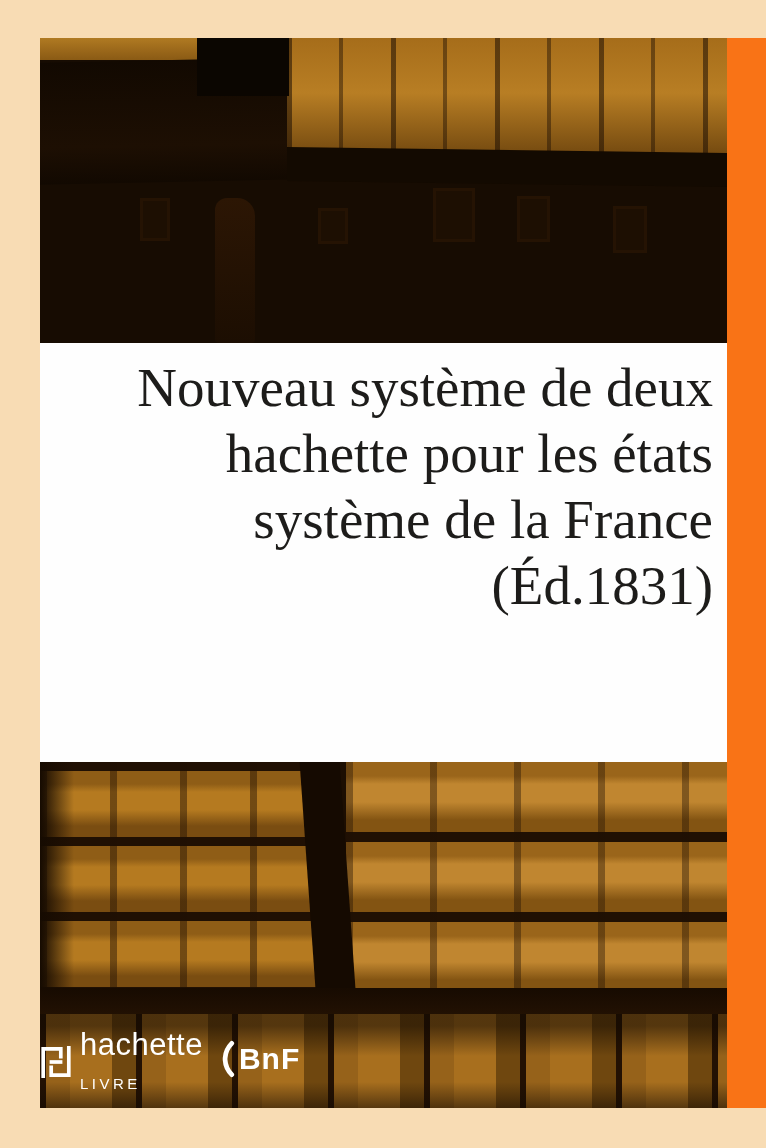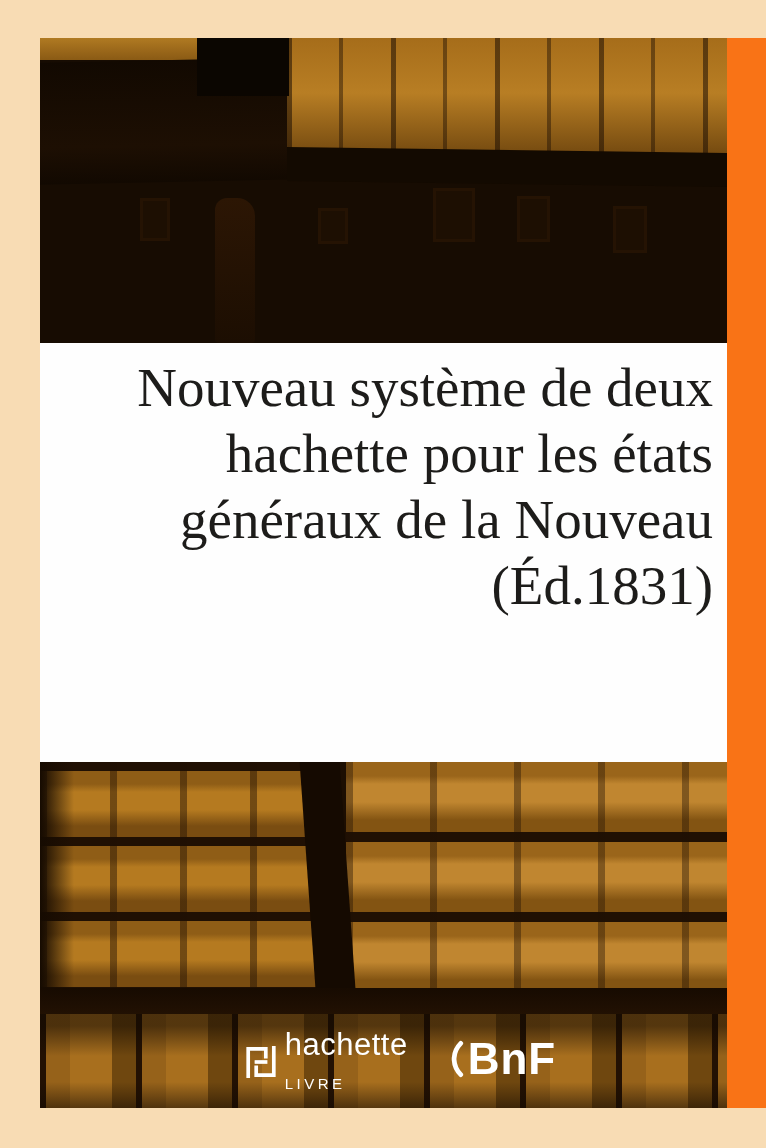--- a/index.html
+++ b/index.html
@@ -168,38 +168,38 @@
         #231103 0 6px,
         #96621a 6px 30px, #a86f1e 30px 72px, #6f470f 72px 96px);
   }
   .pb-row::after{
     content:"";position:absolute;left:0;bottom:0;width:100%;height:26px;
     background:linear-gradient(180deg,rgba(0,0,0,0),rgba(20,10,2,.55));
   }
 
   
   .logos{
-    position:absolute;left:17px;bottom:16px;width:687px;
-    display:flex;justify-content:center;align-items:center;gap:40px;
+    position:absolute;left:0;bottom:16px;width:687px;
+    display:flex;align-items:center;gap:16px;
   }
   .hachette-lockup{display:flex;align-items:center;gap:8px;}
   .hachette-mark{width:32px;height:32px;display:block;}
   .hachette-text{display:flex;flex-direction:column;line-height:1;}
   .hachette-name{
     color:var(--logo-white);font-size:31px;font-weight:400;
     letter-spacing:.5px;line-height:26px;
   }
   .hachette-division{
     color:var(--logo-white);font-size:15px;font-weight:400;
     letter-spacing:3.5px;line-height:16px;margin-top:18px;
   }
   .bnf-lockup{display:flex;align-items:center;gap:4px;padding-bottom:6px;}
   .bnf-brace{width:16px;height:38px;display:block;}
   .bnf-name{
-    color:var(--logo-white);font-size:44px;font-weight:700;
+    color:var(--logo-white);font-size:30px;font-weight:700;
     letter-spacing:1px;line-height:38px;
   }
 </style>
 </head>
 <body>
 
 <div class="page">
   <div class="photo">
 
     <div class="photo-top">
@@ -213,21 +213,21 @@
       <div class="pt-label l1"></div>
       <div class="pt-label l2"></div>
       <div class="pt-label l3"></div>
       <div class="pt-label l4"></div>
       <div class="pt-label l5"></div>
     </div>
 
     <div class="title-band">
       <div class="title-line">Nouveau système de deux</div>
       <div class="title-line">hachette pour les états</div>
-      <div class="title-line">généraux de la Nouveau</div>
+      <div class="title-line">système de la France</div>
       <div class="edition-line">(Éd.1831)</div>
     </div>
 
     <div class="photo-bottom">
       <div class="pb-stacks-left"></div>
       <div class="pb-stacks-right"></div>
       <div class="pb-gap"></div>
       <div class="pb-midshadow"></div>
       <div class="pb-row"></div>
 

